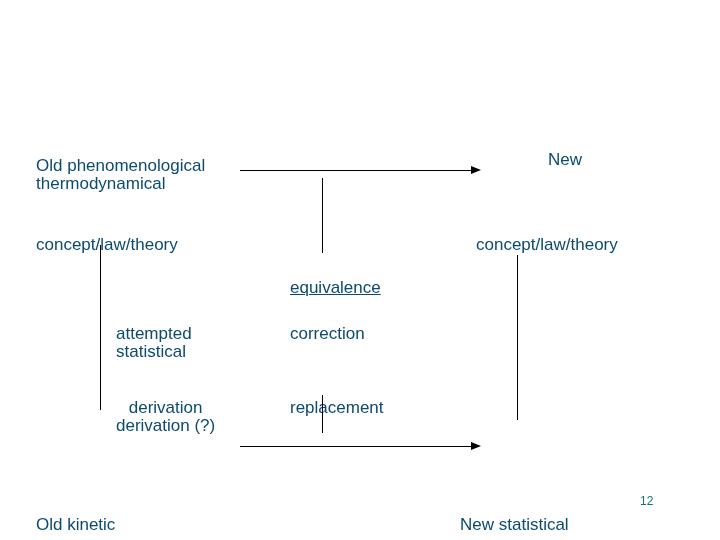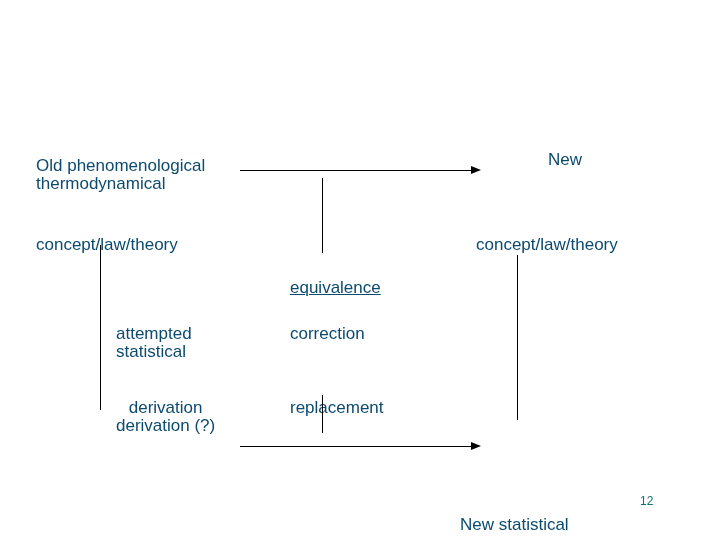--- a/index.html
+++ b/index.html
@@ -91,20 +91,21 @@
 </style>
 </head>
 <body>
 
 <div class="slide">
 
 
   <div class="txt" id="old-pheno">Old phenomenological
 thermodynamical</div>
   <div class="txt" id="concept-left">concept/law/theory</div>
+  <div class="txt" id="old-kinetic">Old kinetic</div>
 
   <div class="txt" id="new-label">New</div>
   <div class="txt" id="concept-right">concept/law/theory</div>
   <div class="txt" id="new-statistical">New statistical</div>
 
   <div class="txt" id="equivalence">equivalence</div>
   <div class="txt" id="attempted">attempted
 statistical</div>
   <div class="txt" id="correction">correction</div>
   <div class="txt" id="derivation">derivation

